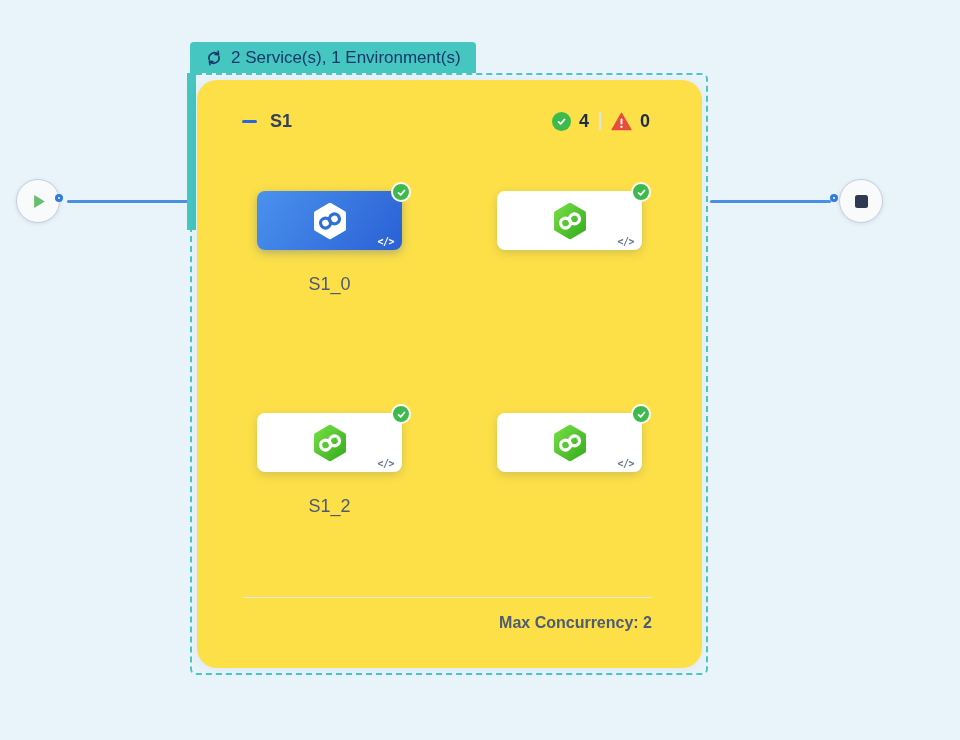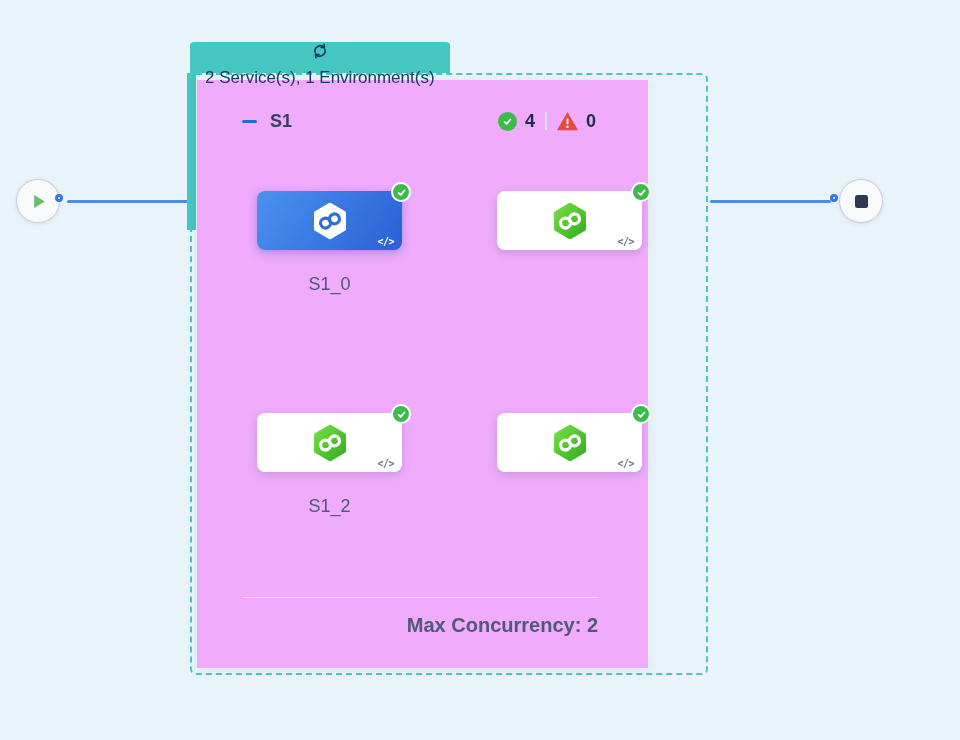--- a/index.html
+++ b/index.html
@@ -25,34 +25,34 @@
               background: #f9fafb; border: 1px solid #c9cfd9; display: flex; align-items: center;
               justify-content: center; box-shadow: 0 1px 4px rgba(20,40,80,.10); z-index: 5; }
   .terminal-start { left: 16px; }
   .terminal-end   { left: 839px; }
   .play-icon { margin-left: 3px; display: flex; }
   .stop-icon { width: 13px; height: 13px; background: #2d3a52; border-radius: 2.5px; }
 
   
   .badge { position: absolute; left: 190px; top: 42px; height: 31px; padding: 0 15px;
            background: #45c6c0; border-radius: 4px 4px 0 0; display: flex; align-items: center;
-           gap: 8px; z-index: 7; flex-direction: column; }
+           gap: 8px; z-index: 7; }
   .badge-label { font-size: 17px; font-weight: 500; color: #16386b; white-space: nowrap; }
   .cycle-icon { display: flex; }
 
   .group-accent { position: absolute; left: 187px; top: 73px; width: 9px; height: 157px;
                   background: #45c6c0; z-index: 3; }
 
   
   .group { position: absolute; left: 190px; top: 73px; width: 518px; height: 602px;
            border: 2px dashed #4bc7c2; border-radius: 6px; z-index: 2; }
 
   
-  .card { position: absolute; left: 197px; top: 80px; width: 451px; height: 588px;
-          background: #f0abfc; border-radius: 0; z-index: 4;
+  .card { position: absolute; left: 197px; top: 80px; width: 505px; height: 588px;
+          background: #fde047; border-radius: 20px; z-index: 4;
           box-shadow: 0 2px 12px rgba(30,60,110,0.06); }
 
   .card-header { position: absolute; left: 45px; right: 52px; top: 28px; height: 26px;
                  display: flex; align-items: center; justify-content: space-between; }
   .group-title-wrap { display: flex; align-items: center; gap: 13px; }
   .collapse-dash { width: 15px; height: 3px; background: #2668d9; border-radius: 2px; }
   .group-title { font-size: 18px; font-weight: 700; color: #33415c; }
 
   .status-cluster { display: flex; align-items: center; gap: 8px; }
   .status-circle { width: 19px; height: 19px; border-radius: 50%; background: #3cba4c;
@@ -82,21 +82,21 @@
 
   .check-badge { position: absolute; top: -9px; right: -9px; width: 20px; height: 20px;
                  border-radius: 50%; background: #3cba4c; border: 2px solid #ffffff;
                  display: flex; align-items: center; justify-content: center; }
 
   .node-label { margin-top: 24px; text-align: center; font-size: 18px; color: #4c5a73; }
 
   
   .card-divider { position: absolute; left: 46px; right: 50px; top: 517px; height: 1px;
                   background: #e3e7ec; }
-  .max-concurrency { position: absolute; right: 50px; top: 534px; font-size: 20px;
+  .max-concurrency { position: absolute; right: 50px; top: 534px; font-size: 16px;
                      font-weight: 700; color: #4d5b74; }
 </style>
 </head>
 <body>
 
 <svg width="0" height="0" style="position:absolute" aria-hidden="true">
   <defs>
     <linearGradient id="hexGreen" x1="0" y1="0" x2="1" y2="1">
       <stop offset="0" stop-color="#76dd45"></stop>
       <stop offset="1" stop-color="#35ad1e"></stop>

